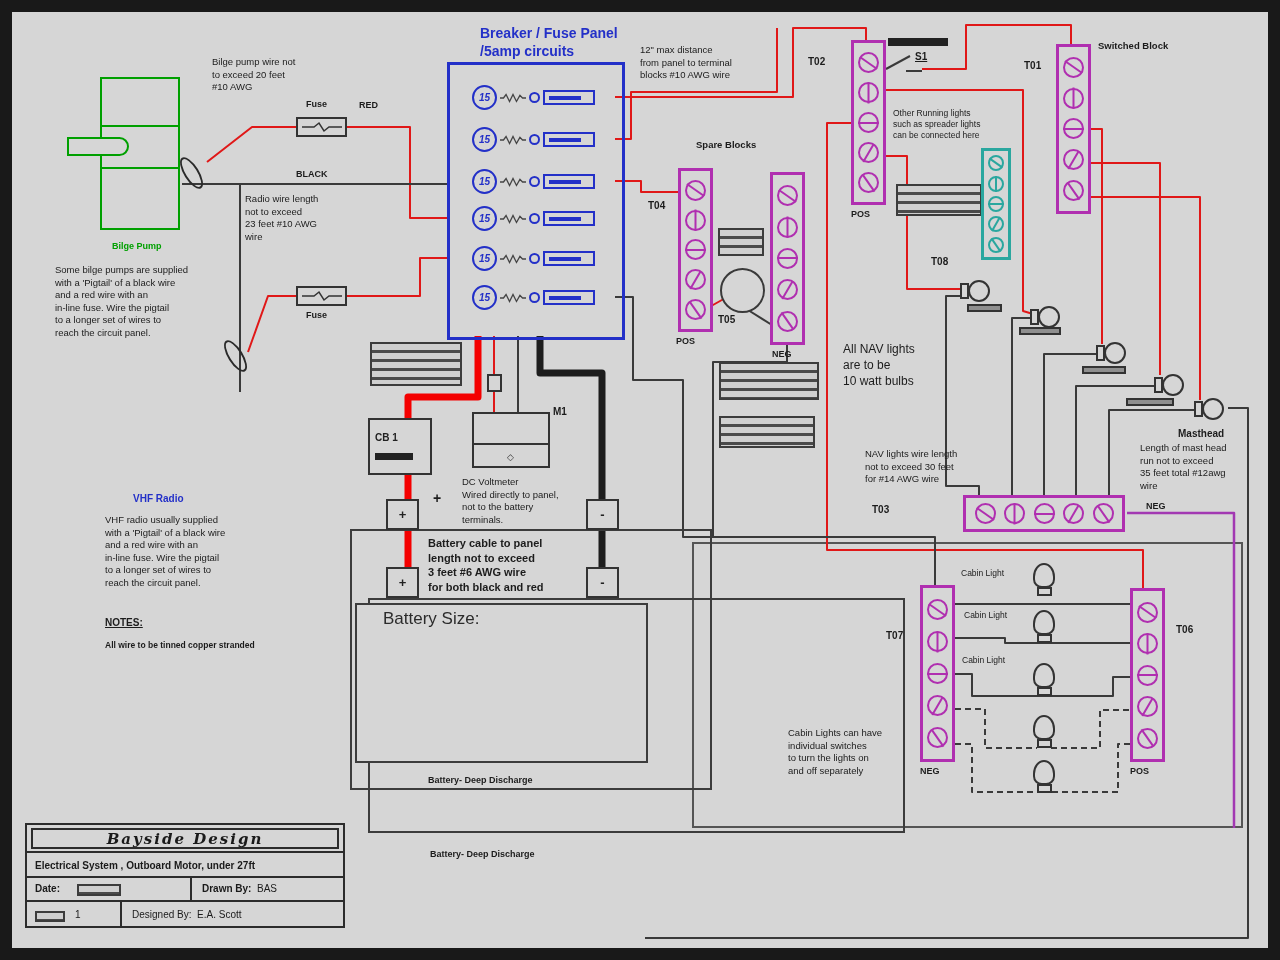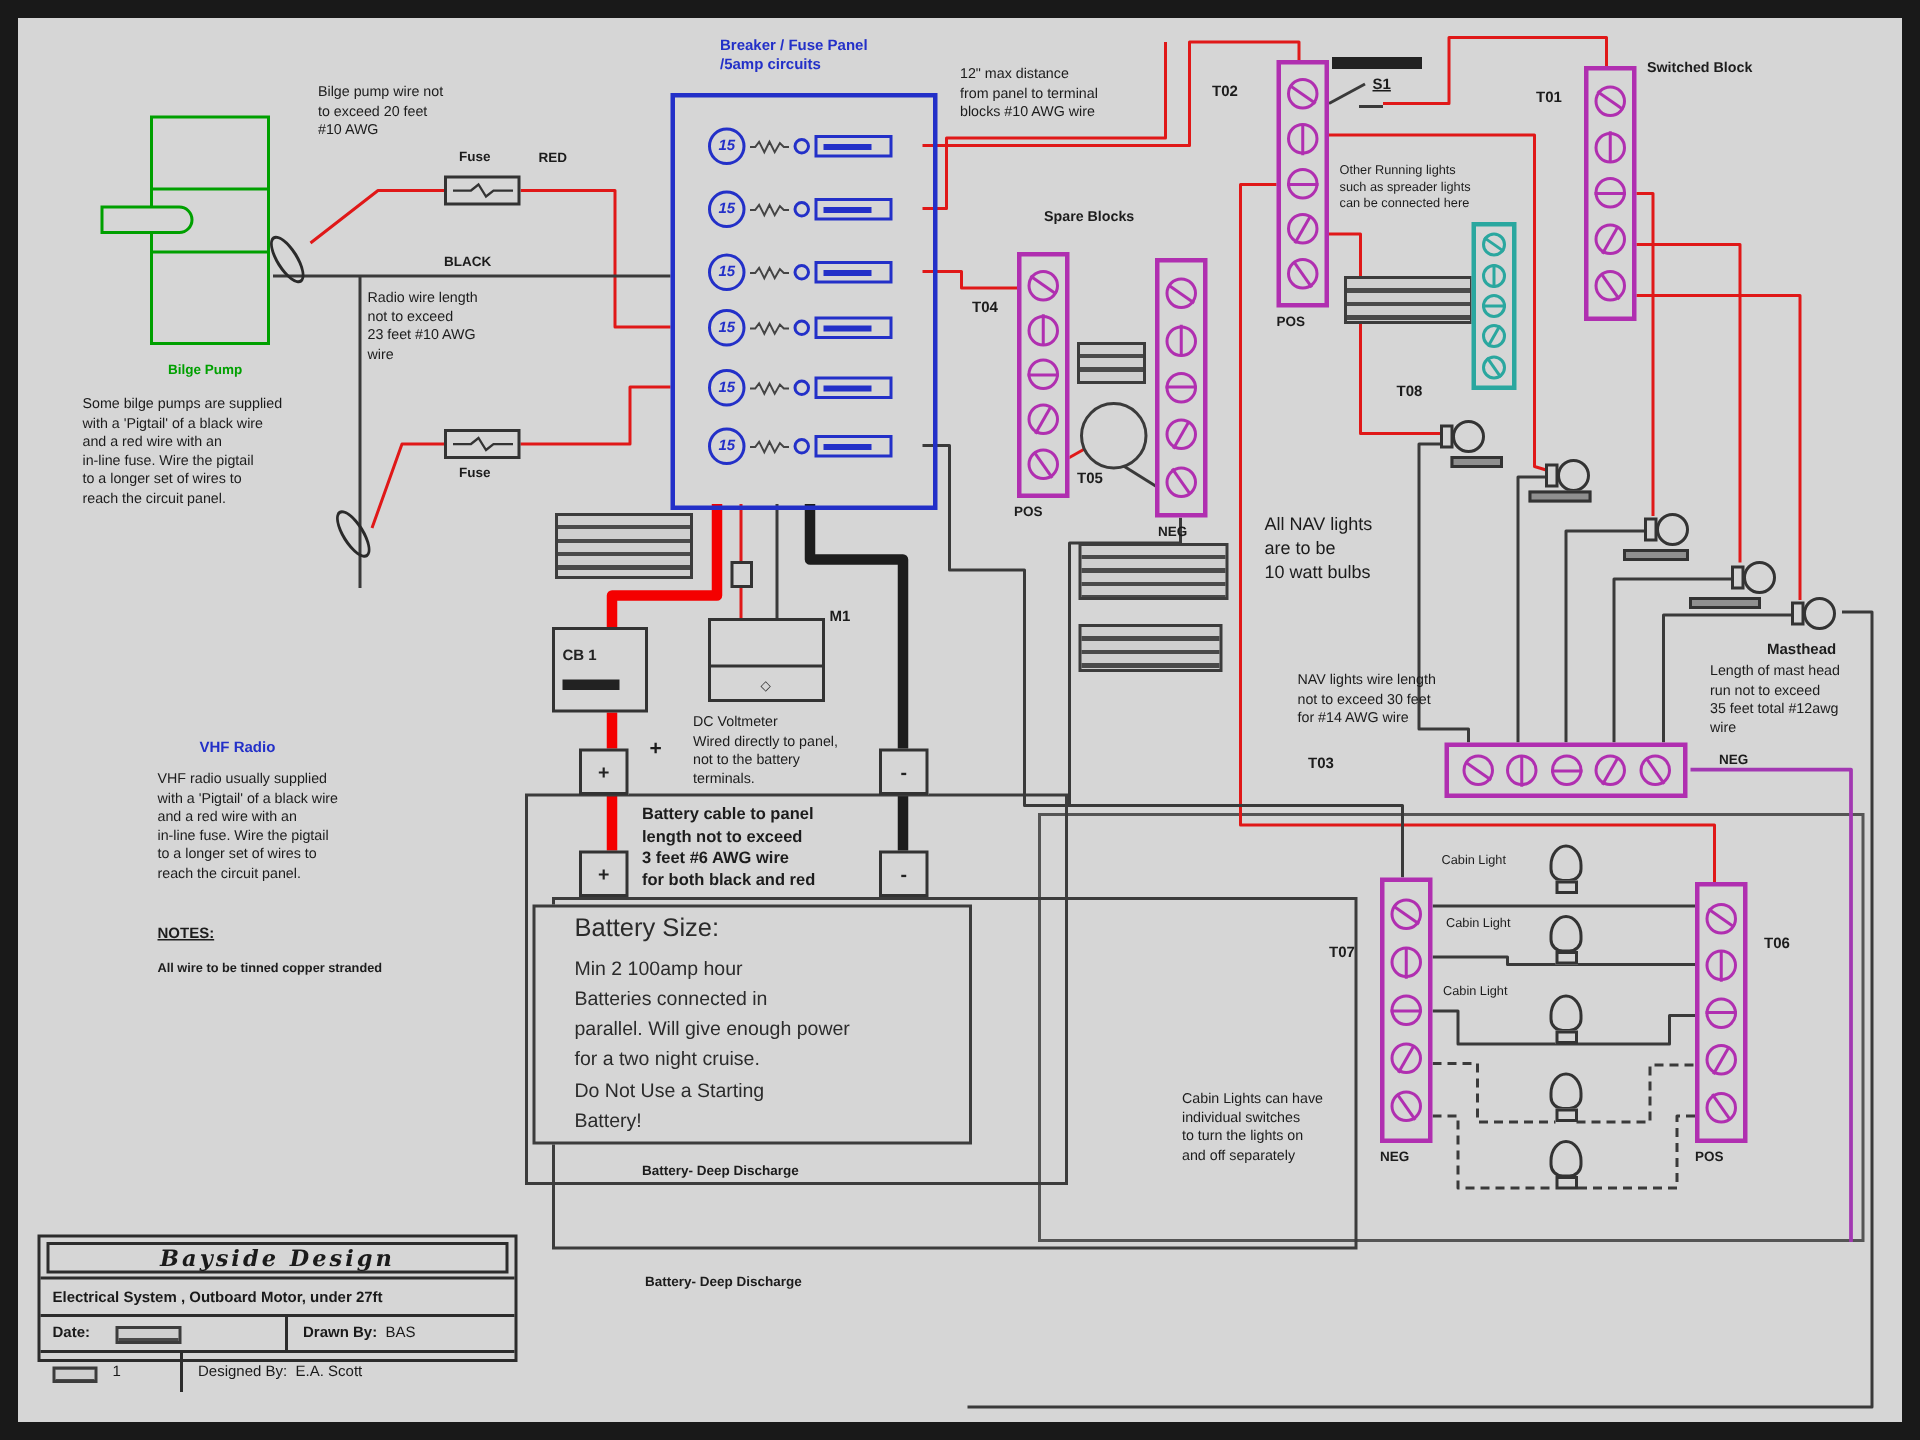--- a/index.html
+++ b/index.html
@@ -49,21 +49,21 @@
   .disp{position:absolute;left:93px;top:7px;width:108px;height:43px;border:2px solid #3338b8;text-align:center;font:bold 20px/40px "DejaVu Sans Mono",monospace;color:#4a4a4a;letter-spacing:2px;box-sizing:border-box;}
   .knob{position:absolute;border:2px solid #3338b8;border-radius:50%;box-sizing:border-box;}
   .rbtn{position:absolute;width:24px;height:11px;border:2px solid #3338b8;box-sizing:border-box;}
   .enclosure{position:absolute;left:692px;top:542px;width:551px;height:286px;border:2px solid #555;z-index:1;box-sizing:border-box;}
   .battbox{position:absolute;border:2px solid #3c3c3c;z-index:3;box-sizing:border-box;}
   .m1{position:absolute;left:472px;top:412px;width:78px;height:56px;border:2px solid #333;background:#d6d6d6;z-index:4;box-sizing:border-box;}
   .m1 .div{position:absolute;left:0;top:29px;width:100%;height:2px;background:#333;}
   .m1 .dia{position:absolute;left:33px;top:38px;font-size:9px;color:#333;}
   .cb1{position:absolute;left:368px;top:418px;width:64px;height:57px;border:2px solid #333;background:#d6d6d6;z-index:4;box-sizing:border-box;font:bold 10px "Liberation Sans",sans-serif;color:#222;padding:12px 0 0 5px;}
   .cb1 .bbar{position:absolute;left:5px;top:33px;width:38px;height:7px;background:#222;}
-  .tb{position:absolute;left:25px;top:823px;width:320px;height:85px;border:2px solid #2c2c2c;z-index:6;box-sizing:border-box;background:#d6d6d6;font-size:10px;color:#1a1a1a;}
+  .tb{position:absolute;left:25px;top:823px;width:320px;height:105px;border:2px solid #2c2c2c;z-index:6;box-sizing:border-box;background:#d6d6d6;font-size:10px;color:#1a1a1a;}
   .tb .company{position:absolute;left:4px;top:3px;right:4px;height:21px;border:2px solid #2c2c2c;text-align:center;font:bold italic 15px/19px "DejaVu Serif",serif;letter-spacing:2px;box-sizing:border-box;}
   .tb .r2{position:absolute;left:0;top:26px;width:100%;height:25px;border-top:2px solid #2c2c2c;line-height:25px;padding-left:8px;box-sizing:border-box;font-weight:bold;}
   .tb .r3{position:absolute;left:0;top:51px;width:100%;height:24px;border-top:2px solid #2c2c2c;box-sizing:border-box;}
   .tb .r3b{position:absolute;left:163px;top:0;height:100%;border-left:2px solid #2c2c2c;padding:5px 0 0 10px;box-sizing:border-box;width:157px;}
   .tb .r4{position:absolute;left:0;top:75px;width:100%;height:28px;border-top:2px solid #2c2c2c;box-sizing:border-box;}
   .tb .r4b{position:absolute;left:93px;top:0;height:100%;border-left:2px solid #2c2c2c;padding:7px 0 0 10px;box-sizing:border-box;width:227px;}
   .blue{color:#2330c8;}
   .green{color:#00a000;}
 </style>
 </head>
@@ -161,21 +161,21 @@
   <span class="lbl blue" style="left:133px;top:493px;font-size:10px">VHF Radio</span>
   <div class="note" style="left:105px;top:514px">VHF radio usually supplied
 with a 'Pigtail' of a black wire
 and a red wire with an
 in-line fuse. Wire the pigtail
 to a longer set of wires to
 reach the circuit panel.</div>
   <span class="lbl" style="left:105px;top:617px;text-decoration:underline">NOTES:</span>
   <div class="note" style="left:105px;top:640px;font-size:8.5px;font-weight:bold">All wire to be tinned copper stranded</div>
 
-  <div class="note blue" style="left:480px;top:24px;font-weight:bold;font-size:10px">Breaker / Fuse Panel
+  <div class="note blue" style="left:480px;top:24px;font-weight:bold;font-size:14px">Breaker / Fuse Panel
 /5amp circuits</div>
   <div class="panel"></div>
   <div class="crow" style="top:84px">
       <span class="amp">15</span>
       <svg class="zz" viewBox="0 0 30 12">
         <polyline points="0,6 4,6 7,2 11,10 15,2 19,10 23,3 26,6 30,6"></polyline>
       </svg>
       <span class="node"></span>
       <span class="fuseblk">
         <i></i>
@@ -422,26 +422,20 @@
   <div class="term" style="left:386px;top:499px"><span>+</span></div>
   <div class="term" style="left:586px;top:499px"><span>-</span></div>
   <div class="term" style="left:386px;top:567px"><span>+</span></div>
   <div class="term" style="left:586px;top:567px"><span>-</span></div>
   <span class="lbl" style="left:433px;top:490px;font-size:14px">+</span>
   <div class="note" style="left:428px;top:536px;font-size:11px;font-weight:bold">Battery cable to panel
 length not to exceed
 3 feet #6 AWG wire
 for both black and red</div>
   <div class="note" style="left:383px;top:608px;font-size:17px;color:#2b2b2b">Battery Size:</div>
-  <div class="note" style="left:383px;top:636px;font-size:13px;line-height:1.55;color:#2b2b2b">Min 2  100amp hour
-Batteries connected in
-parallel. Will give enough power
-for a two night cruise.
-Do Not Use a Starting
-Battery!</div>
   <span class="lbl" style="left:428px;top:775px;font-size:9px">Battery- Deep Discharge</span>
   <span class="lbl" style="left:430px;top:849px;font-size:9px">Battery- Deep Discharge</span>
 
   <div class="enclosure"></div>
   <div class="note" style="left:788px;top:727px">Cabin Lights can have
 individual switches
 to turn the lights on
 and off separately</div>
   <span class="lbl" style="left:886px;top:630px">T07</span>
   <div class="tblock" style="left:920px;top:585px;height:177px;color:#b02fb0">

